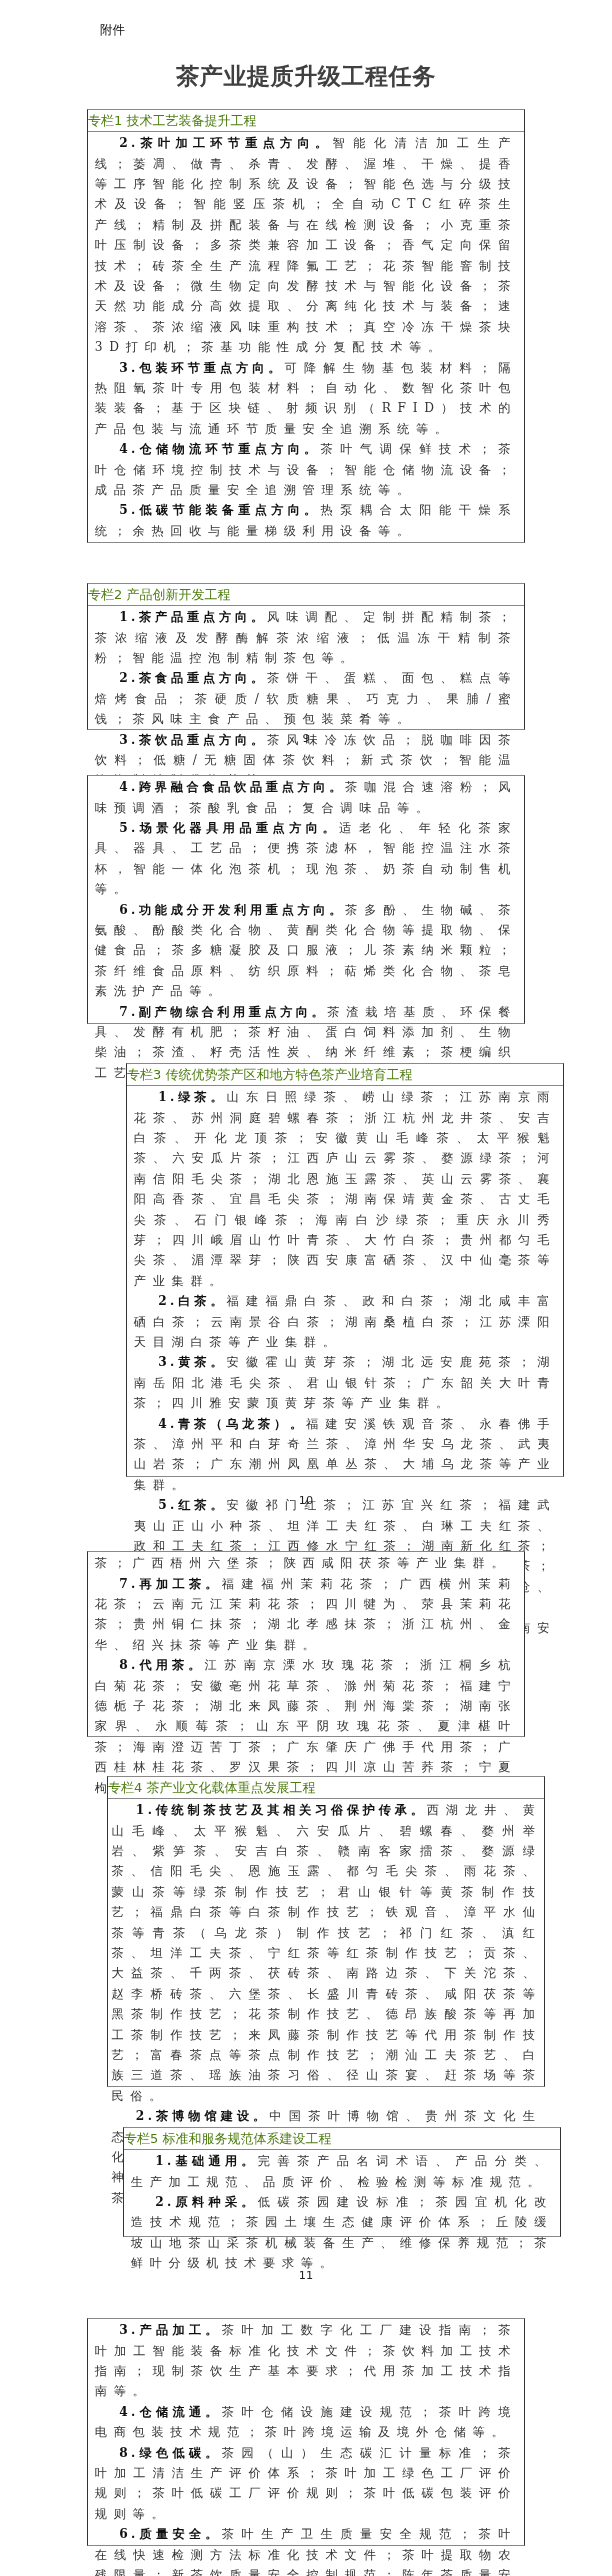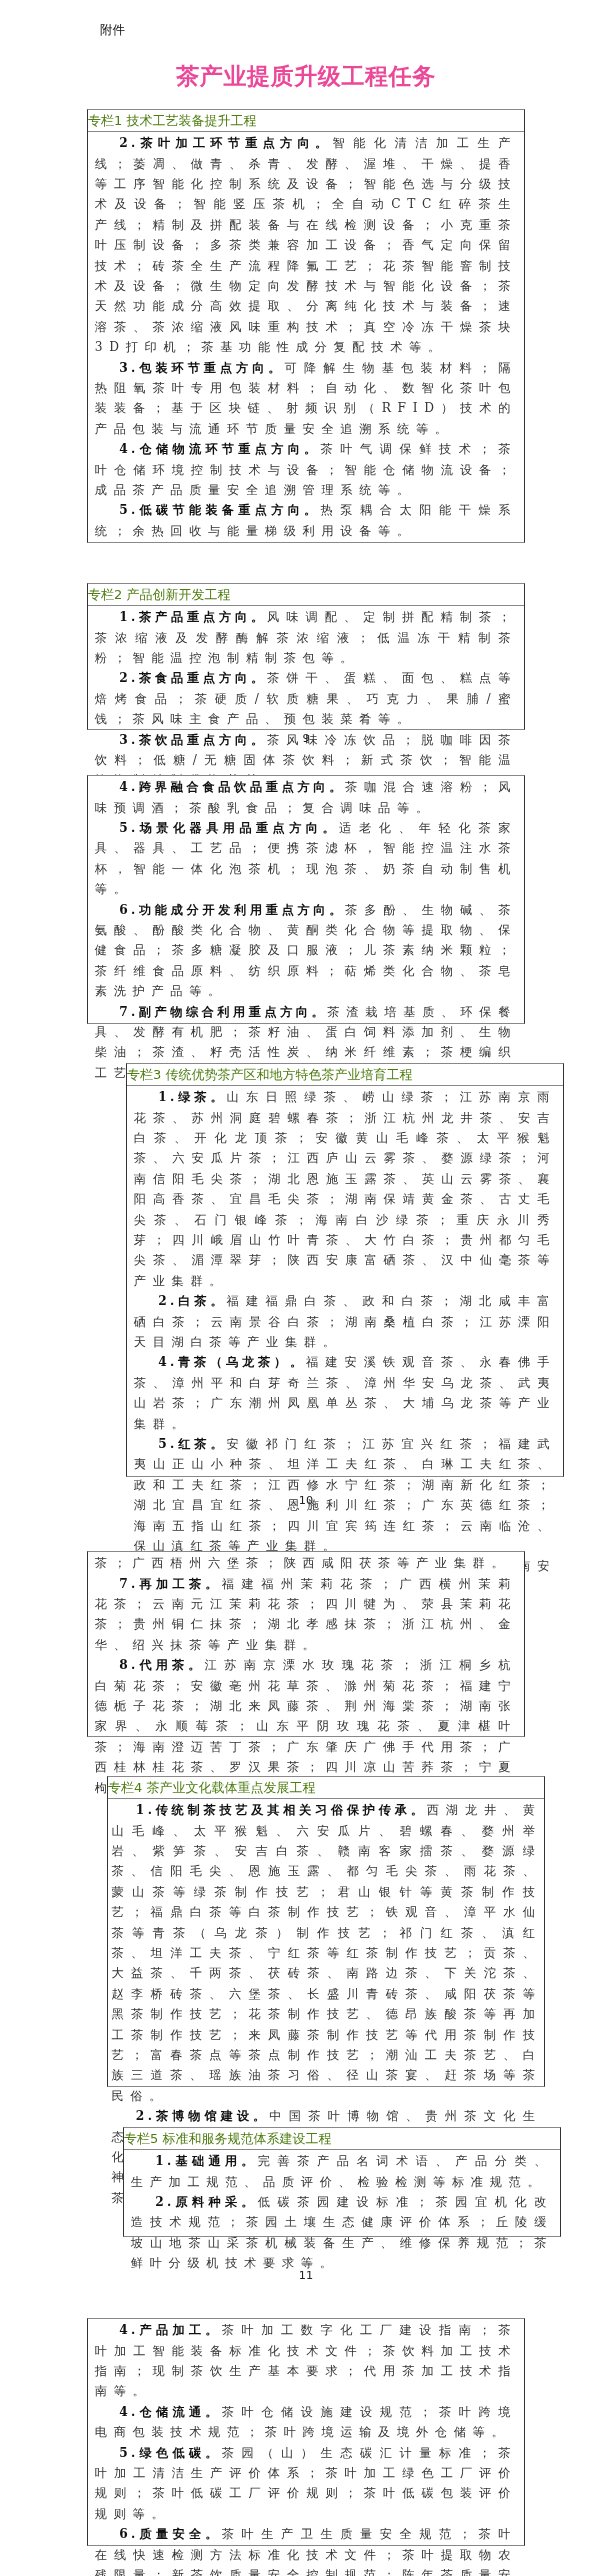--- a/index.html
+++ b/index.html
@@ -1,21 +1,21 @@
 <!DOCTYPE html>
 <html style="font-size:9px"><head>
 <meta charset="utf-8">
 <style>
   html, body { margin: 0; padding: 0; background: #ffffff; }
   body { width: 612px; height: 2576px; position: relative; overflow: hidden;
          font-family: "DejaVu Serif", "Liberation Serif", serif; color: #2a2a2a; }
   .attach { position: absolute; left: 92px; top: 21.5px; font-family: "DejaVu Sans", sans-serif;
             font-size: 12.5px; color: #111; padding-left: 8px; }
   .doc-title { position: absolute; left: 0; width: 612px; top: 61px; text-align: center;
-               font-family: "DejaVu Serif", serif; font-weight: bold; font-size: 23px; color: #ec4899;
+               font-family: "DejaVu Serif", serif; font-weight: bold; font-size: 23px; color: #404040;
                letter-spacing: 0.6px; }
   .box { position: absolute; left: 87px; width: 438px; border: 0.9px solid #333;
          border-top: 1.7px solid #888; border-bottom: 1.7px solid #888; box-sizing: border-box; background: #fff; }
   .box-header { height: 21px; border-bottom: 1.1px solid #888; text-align: left;
                 font-family: "DejaVu Sans", sans-serif; font-size: 13px; line-height: 21px; color: #4d7c0f; }
   .box-body { padding: 1.1px 6.8px 0 6.8px; }
   .para { font-size: 12.2px; line-height: 20.4px; text-align: justify; text-indent: 2em;
           letter-spacing: 6.7px; color: #333; margin: 0; word-break: break-all; }
   .para.cont { text-indent: 0; }
   .para b { color: #111; font-weight: bold; letter-spacing: 3.4px; }
@@ -55,20 +55,21 @@
     <p class="para"><b>6.功能成分开发利用重点方向。</b><span>茶多酚、生物碱、茶氨酸、酚酸类化合物、黄酮类化合物等提取物、保健食品；茶多糖凝胶及口服液；儿茶素纳米颗粒；茶纤维食品原料、纺织原料；萜烯类化合物、茶皂素洗护产品等。</span></p>
     <p class="para"><b>7.副产物综合利用重点方向。</b><span>茶渣栽培基质、环保餐具、发酵有机肥；茶籽油、蛋白饲料添加剂、生物柴油；茶渣、籽壳活性炭、纳米纤维素；茶梗编织工艺品；茶花精油、香薰制品等。</span></p>
   </div>
 </div>
 
 <div class="box" style="top:1063px;height:414px;margin-left:39px;">
   <div class="box-header">专栏3  传统优势茶产区和地方特色茶产业培育工程</div>
   <div class="box-body">
     <p class="para"><b>1.绿茶。</b><span>山东日照绿茶、崂山绿茶；江苏南京雨花茶、苏州洞庭碧螺春茶；浙江杭州龙井茶、安吉白茶、开化龙顶茶；安徽黄山毛峰茶、太平猴魁茶、六安瓜片茶；江西庐山云雾茶、婺源绿茶；河南信阳毛尖茶；湖北恩施玉露茶、英山云雾茶、襄阳高香茶、宜昌毛尖茶；湖南保靖黄金茶、古丈毛尖茶、石门银峰茶；海南白沙绿茶；重庆永川秀芽；四川峨眉山竹叶青茶、大竹白茶；贵州都匀毛尖茶、湄潭翠芽；陕西安康富硒茶、汉中仙毫茶等产业集群。</span></p>
     <p class="para"><b>2.白茶。</b><span>福建福鼎白茶、政和白茶；湖北咸丰富硒白茶；云南景谷白茶；湖南桑植白茶；江苏溧阳天目湖白茶等产业集群。</span></p>
+    <p class="para"><b>3.黄茶。</b><span>安徽霍山黄芽茶；湖北远安鹿苑茶；湖南岳阳北港毛尖茶、君山银针茶；广东韶关大叶青茶；四川雅安蒙顶黄芽茶等产业集群。</span></p>
     <p class="para"><b>4.青茶（乌龙茶）。</b><span>福建安溪铁观音茶、永春佛手茶、漳州平和白芽奇兰茶、漳州华安乌龙茶、武夷山岩茶；广东潮州凤凰单丛茶、大埔乌龙茶等产业集群。</span></p>
     <p class="para"><b>5.红茶。</b><span>安徽祁门红茶；江苏宜兴红茶；福建武夷山正山小种茶、坦洋工夫红茶、白琳工夫红茶、政和工夫红茶；江西修水宁红茶；湖南新化红茶；湖北宜昌宜红茶、恩施利川红茶；广东英德红茶；海南五指山红茶；四川宜宾筠连红茶；云南临沧、保山滇红茶等产业集群。</span></p>
     <p class="para"><b>6.黑茶。</b><span>云南普洱茶；湖北赤壁青砖茶；湖南安化黑茶；四川雅安藏</span></p>
   </div>
 </div>
 <div class="page-num" style="top:1494px;">10</div>
 
 <div class="box" style="top:1551px;height:186px;">
   <div class="box-body">
     <p class="para cont">茶；广西梧州六堡茶；陕西咸阳茯茶等产业集群。</p>
@@ -89,19 +90,19 @@
   <div class="box-header">专栏5  标准和服务规范体系建设工程</div>
   <div class="box-body">
     <p class="para"><b>1.基础通用。</b><span>完善茶产品名词术语、产品分类、生产加工规范、品质评价、检验检测等标准规范。</span></p>
     <p class="para"><b>2.原料种采。</b><span>低碳茶园建设标准；茶园宜机化改造技术规范；茶园土壤生态健康评价体系；丘陵缓坡山地茶山采茶机械装备生产、维修保养规范；茶鲜叶分级机技术要求等。</span></p>
   </div>
 </div>
 <div class="page-num" style="top:2269px;">11</div>
 
 <div class="box" style="top:2318px;height:228px;">
   <div class="box-body">
-    <p class="para"><b>4.产品加工。</b><span>茶叶加工数字化工厂建设指南；茶叶加工智能装备标准化技术文件；茶饮料加工技术指南；现制茶饮生产基本要求；代用茶加工技术指南等。</span></p>
+    <p class="para"><b>3.产品加工。</b><span>茶叶加工数字化工厂建设指南；茶叶加工智能装备标准化技术文件；茶饮料加工技术指南；现制茶饮生产基本要求；代用茶加工技术指南等。</span></p>
     <p class="para"><b>4.仓储流通。</b><span>茶叶仓储设施建设规范；茶叶跨境电商包装技术规范；茶叶跨境运输及境外仓储等。</span></p>
-    <p class="para"><b>5.绿色低碳。</b><span>茶园（山）生态碳汇计量标准；茶叶加工清洁生产评价体系；茶叶加工绿色工厂评价规则；茶叶低碳工厂评价规则；茶叶低碳包装评价规则等。</span></p>
+    <p class="para"><b>8.绿色低碳。</b><span>茶园（山）生态碳汇计量标准；茶叶加工清洁生产评价体系；茶叶加工绿色工厂评价规则；茶叶低碳工厂评价规则；茶叶低碳包装评价规则等。</span></p>
     <p class="para"><b>6.质量安全。</b><span>茶叶生产卫生质量安全规范；茶叶在线快速检测方法标准化技术文件；茶叶提取物农残限量；新茶饮质量安全控制规范；陈年茶质量安全评价规范等。</span></p>
   </div>
 </div>
 
 
 </body></html>

